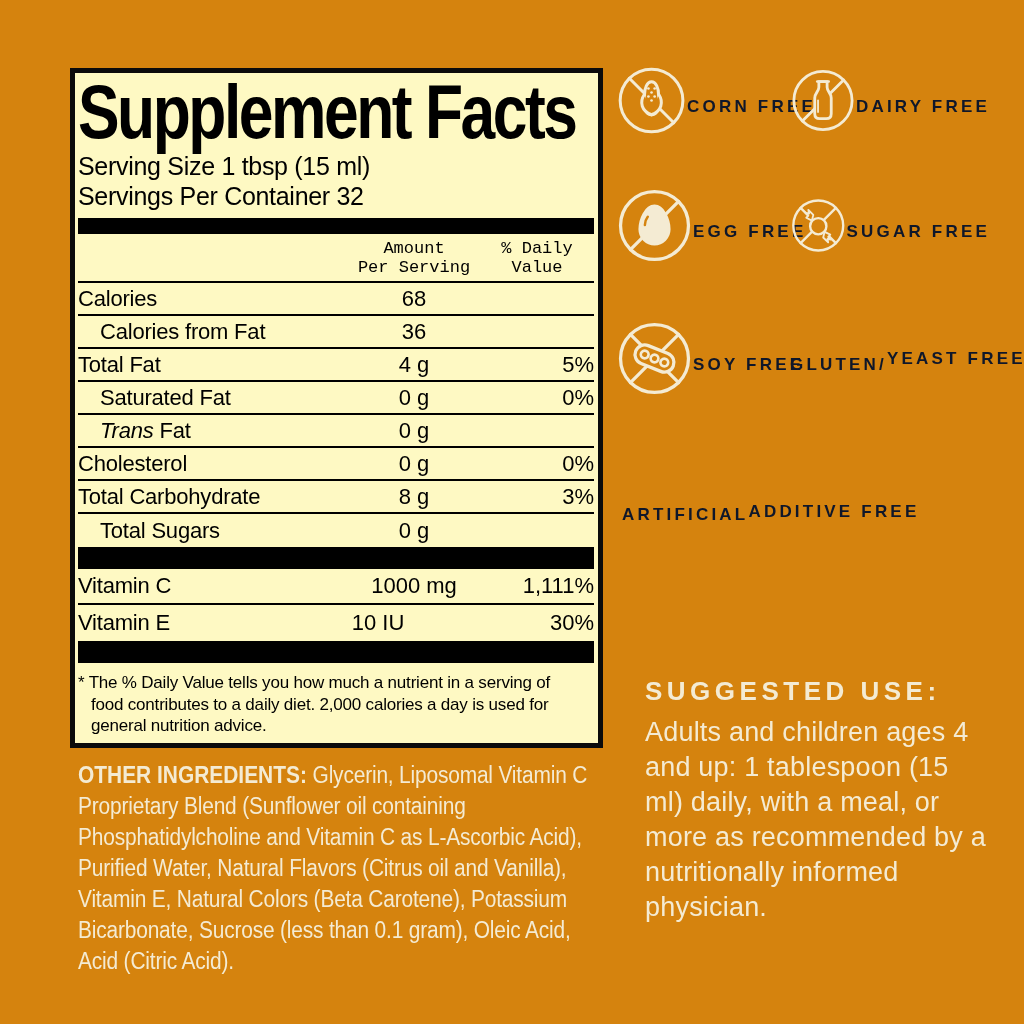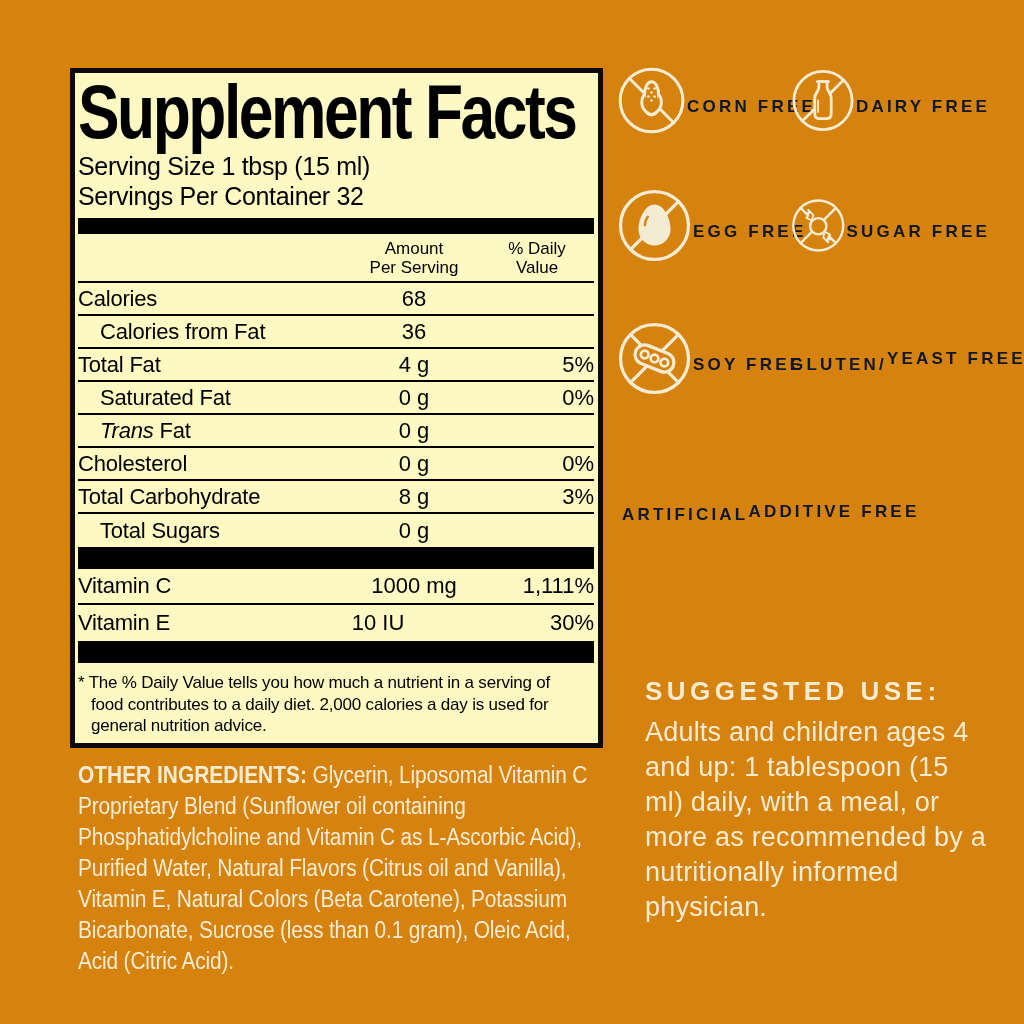--- a/index.html
+++ b/index.html
@@ -21,21 +21,21 @@
   }
   .serving{font-size:25px;line-height:30px;letter-spacing:-0.3px;}
   .bar{background:#000;}
   .bar-1{height:16px;margin-top:7px;}
   .bar-2{height:22px;}
   .bar-3{height:22px;}
   .grid{display:grid;grid-template-columns:1fr 160px 100px;align-items:center;}
   .hdr-row{font-size:17px;line-height:19px;padding:5px 0 4px 0;border-bottom:2px solid #000;align-items:end;}
   .hdr-row .amt,.hdr-row .dv{text-align:center;}
   .hdr-row .dv{padding-right:14px;}
-  .hline{display:block;}
+  .hline{display:block;font-family:Liberation Mono, monospace;}
   .row{height:31px;border-bottom:2px solid #000;font-size:22px;}
   .row.no-sep{height:33px;border-bottom:none;}
   .vrow{height:34px;border-bottom:2px solid #000;font-size:22px;}
   .vrow.no-sep{height:36px;border-bottom:none;gap:36px;}
   .lbl{white-space:nowrap;letter-spacing:-0.2px;}
   .lbl.indent{padding-left:22px;}
   .amt{text-align:center;white-space:nowrap;}
   .dv{text-align:right;white-space:nowrap;}
   .footnote{
     margin-top:9px;font-size:17px;line-height:21.5px;letter-spacing:-0.2px;

